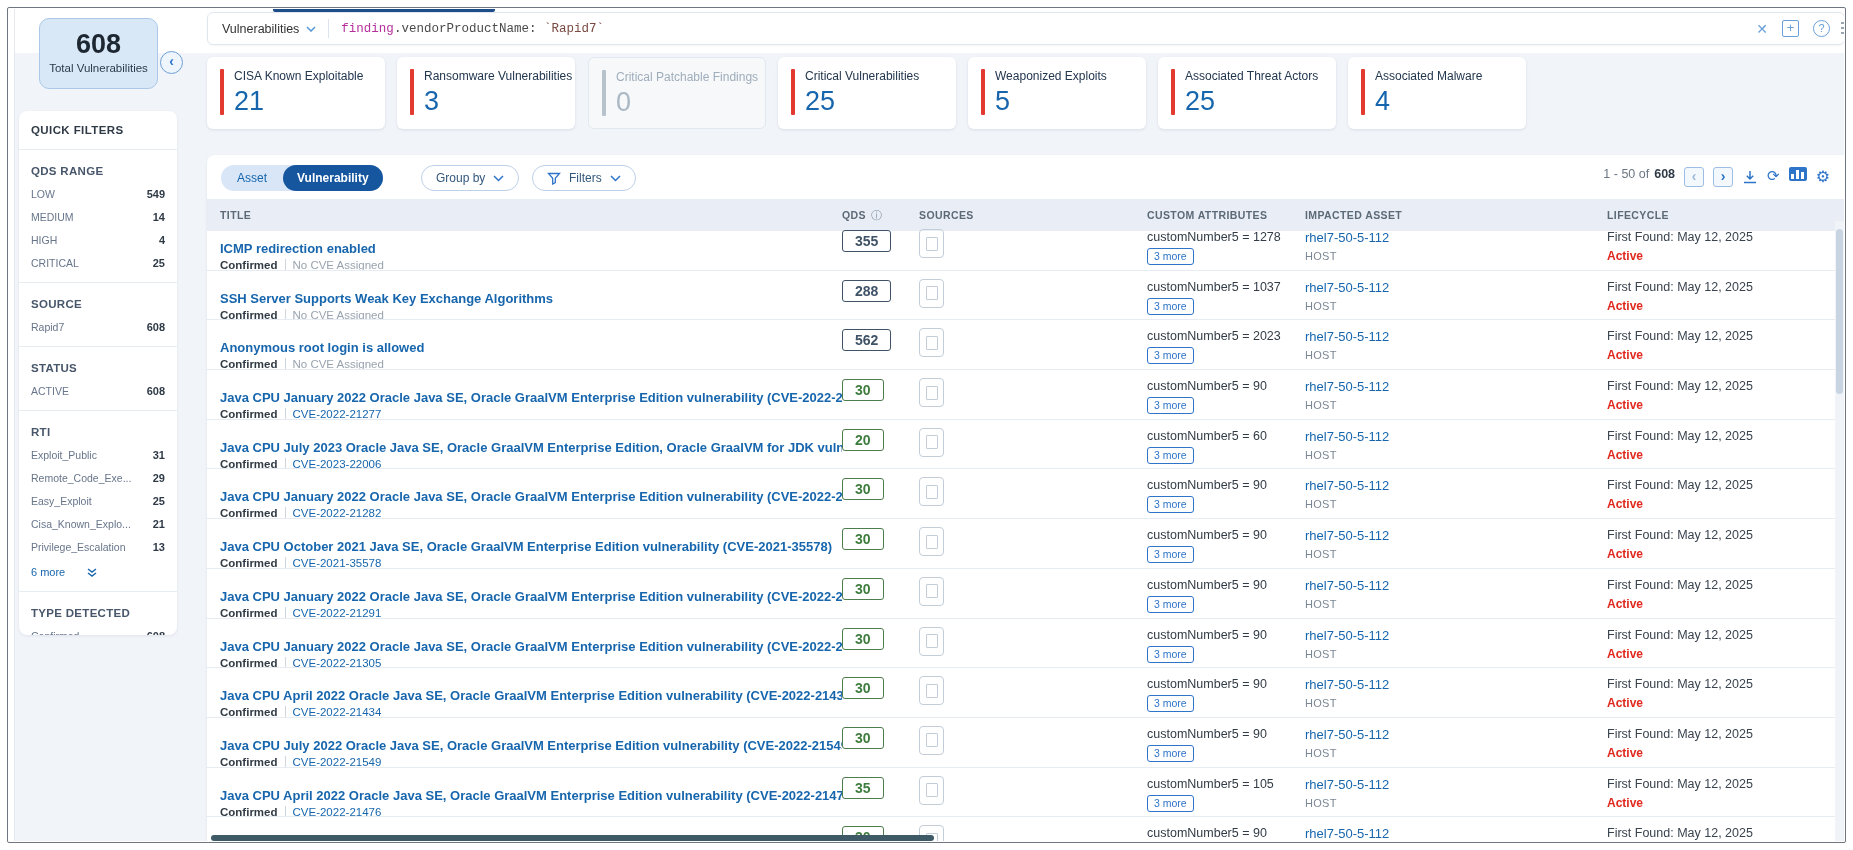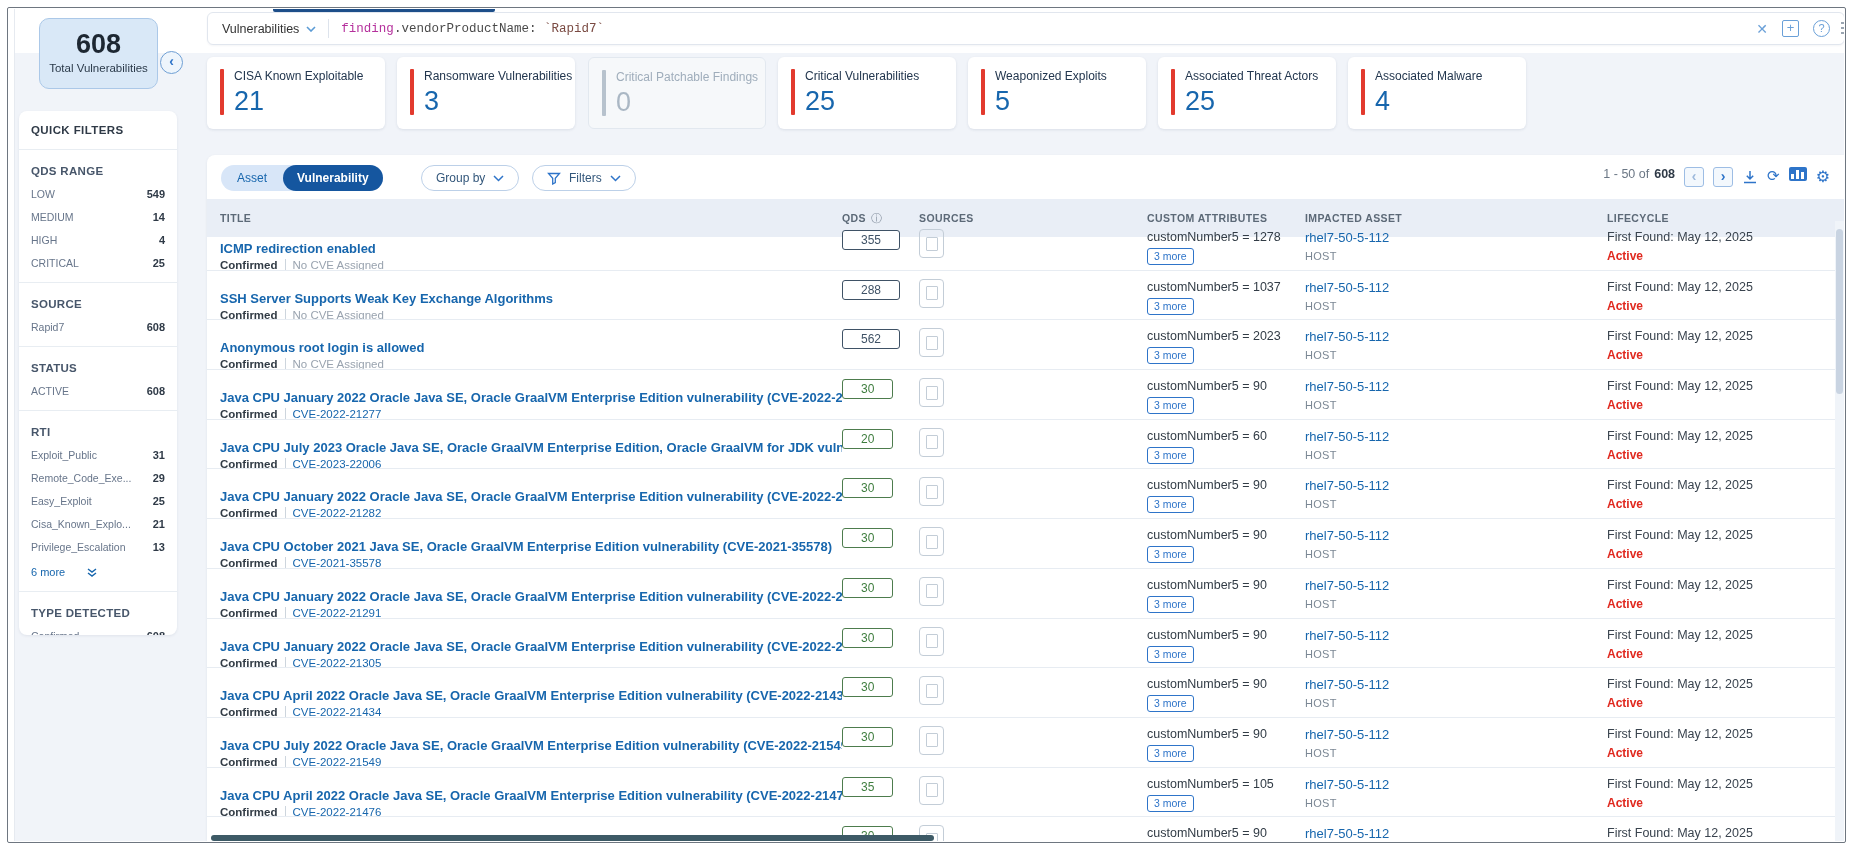--- a/index.html
+++ b/index.html
@@ -67,36 +67,36 @@
   .pbtn.prev{color:#9db9dc}
   .picon{color:#2e74c9;cursor:pointer;display:flex;align-items:center}
   .refresh-g{font-size:15px;color:#2e74c9;cursor:pointer}
   .gear-g{font-size:16px;color:#2e74c9;cursor:pointer}
   .charticon{width:18px;height:14px;background:#2e74c9;border-radius:2px;display:flex;align-items:flex-end;justify-content:center;gap:2px;padding:2px 2px;box-sizing:border-box;cursor:pointer}
   .charticon i{display:block;width:3px;background:#fff}
   .charticon i:nth-child(1){height:5px}
   .charticon i:nth-child(2){height:9px}
   .charticon i:nth-child(3){height:7px}
 
-  .thead{position:absolute;left:0;top:44px;right:0;height:38px;background:#e9eef6;display:grid;grid-template-columns:622px 77px 228px 158px 302px auto;padding-left:13px;align-items:center}
+  .thead{position:absolute;left:0;top:44px;right:0;height:32px;background:#e9eef6;display:grid;grid-template-columns:622px 77px 228px 158px 302px auto;padding-left:13px;align-items:center}
   .th{font-size:10.5px;font-weight:bold;color:#5c6977;letter-spacing:.4px;display:flex;align-items:center;gap:5px}
   .info-g{font-size:11px;color:#8a95a3;font-weight:normal}
 
   .rows{position:absolute;left:0;top:66px;right:9px;bottom:0;overflow:hidden}
   .trow{height:49.7px;box-sizing:border-box;border-bottom:1px solid #e7ecf2;display:grid;grid-template-columns:622px 77px 228px 158px 302px auto;padding-left:13px}
   .cell{overflow:hidden}
   .cell-title{padding-top:20px}
   .row-title{font-size:13px;font-weight:bold;color:#1766ad;text-decoration:none;white-space:nowrap;display:block;overflow:hidden;cursor:pointer}
   .subline{margin-top:3px;font-size:11.5px;display:flex;align-items:center}
   .status{font-weight:bold;color:#313b45}
   .sep{width:1px;height:12px;background:#cdd5dd;margin:0 7px}
   .sub-link{color:#1766ad;text-decoration:none;cursor:pointer}
   .sub-muted{color:#99a3af}
   .cell-qds{padding-top:9px}
-  .qds{display:inline-block;border:1.5px solid;border-radius:3px;padding:2px 18px;font-size:12px;font-weight:normal;background:#fff}
+  .qds{display:inline-block;border:1.5px solid;border-radius:3px;padding:2px 12px;font-size:14px;font-weight:bold;background:#fff}
   .qds-green{color:#3e7d3e;border-color:#4d7c4d}
   .qds-slate{color:#3f5266;border-color:#3f5266}
   .cell-src{padding-top:8px}
   .srcbox{width:23px;height:27px;border:1.5px solid #c3cdd7;border-radius:4px;display:flex;align-items:center;justify-content:center}
   .srcbox::after{content:"";width:10px;height:12px;border:1.5px solid #c3cdd7;border-radius:1px}
   .cell-custom{padding-top:9px;font-size:12.5px;color:#323c46}
   .morebtn{margin-top:4px;display:inline-block;border:1px solid #2e74c9;color:#2e74c9;font-size:10.5px;padding:1px 6px 2px;border-radius:3px;background:#fff;cursor:pointer}
   .cell-asset{padding-top:9px}
   .asset-link{font-size:13px;color:#1766ad;text-decoration:none;display:block;cursor:pointer}
   .asset-type{margin-top:5px;font-size:11px;color:#7b8794;letter-spacing:.3px}

